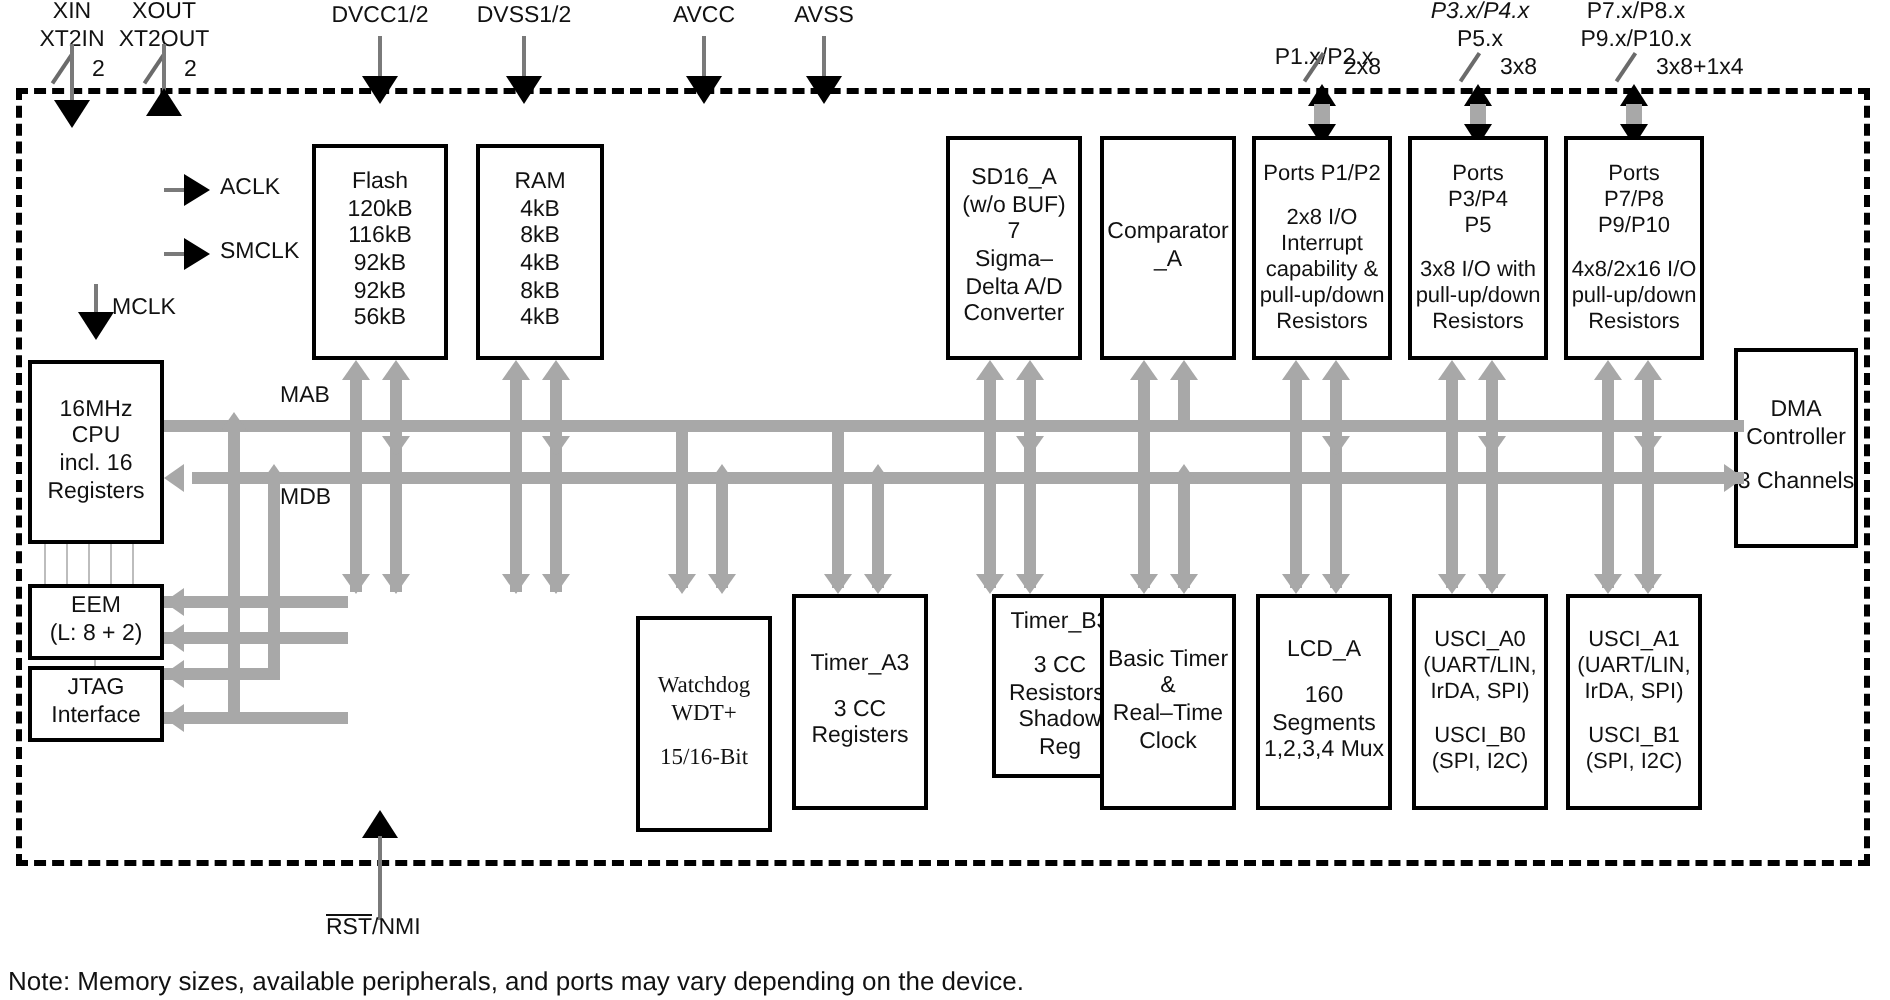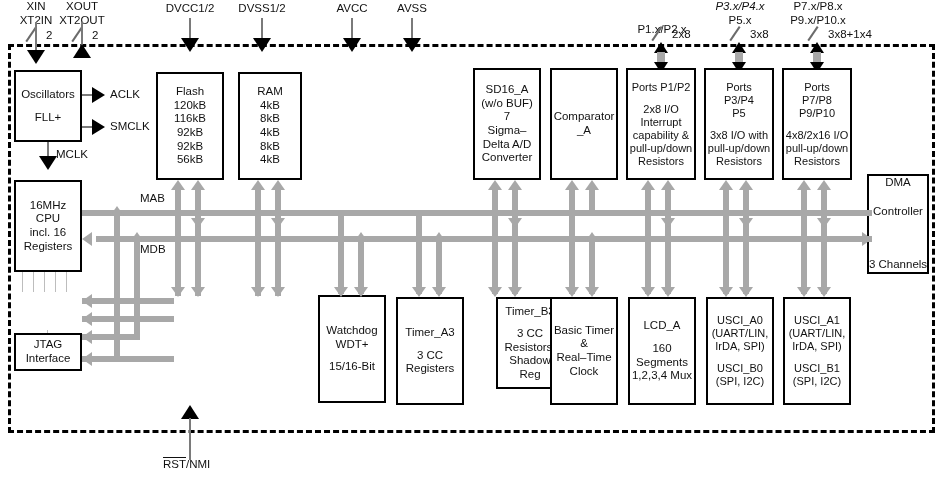--- a/index.html
+++ b/index.html
@@ -111,25 +111,20 @@
   <div class="tri-d-sm" style="left:654px;top:62px;"></div>
 
   <div class="tri-u-sm" style="left:732px;top:42px;"></div>
   <div class="gbar" style="left:735px;top:52px;width:8px;height:14px;"></div>
   <div class="tri-d-sm" style="left:732px;top:62px;"></div>
 
   <div class="tri-u-sm" style="left:810px;top:42px;"></div>
   <div class="gbar" style="left:813px;top:52px;width:8px;height:14px;"></div>
   <div class="tri-d-sm" style="left:810px;top:62px;"></div>
 
-  <div class="blk" style="left:14px;top:70px;width:68px;height:72px;">
-    <span class="ln">Oscillators</span>
-    <span class="gap"></span>
-    <span class="ln">FLL+</span>
-  </div>
 
   <div class="pin" style="left:82px;top:94px;width:12px;height:1.5px;"></div>
   <div class="tri-r" style="left:92px;top:87px;"></div>
   <div class="lab" style="left:110px;top:88px;">ACLK</div>
   <div class="pin" style="left:82px;top:126px;width:12px;height:1.5px;"></div>
   <div class="tri-r" style="left:92px;top:119px;"></div>
   <div class="lab" style="left:110px;top:120px;">SMCLK</div>
 
   <div class="pin" style="left:47px;top:142px;height:22px;"></div>
   <div class="tri-d" style="left:39px;top:156px;"></div>
@@ -141,20 +136,24 @@
     <span class="ln">incl. 16</span>
     <span class="ln">Registers</span>
   </div>
 
   <div class="hatch" style="left:22px;top:272px;height:20px;"></div>
   <div class="hatch" style="left:33px;top:272px;height:20px;"></div>
   <div class="hatch" style="left:44px;top:272px;height:20px;"></div>
   <div class="hatch" style="left:55px;top:272px;height:20px;"></div>
   <div class="hatch" style="left:66px;top:272px;height:20px;"></div>
 
+  <div class="blk" style="left:14px;top:292px;width:68px;height:38px;">
+    <span class="ln">EEM</span>
+    <span class="ln">(L: 8 + 2)</span>
+  </div>
 
   <div class="hatch" style="left:47px;top:330px;height:8px;"></div>
 
   <div class="blk" style="left:14px;top:333px;width:68px;height:38px;">
     <span class="ln">JTAG</span>
     <span class="ln">Interface</span>
   </div>
 
   <div class="blk" style="left:156px;top:72px;width:68px;height:108px;">
     <span class="ln">Flash</span>
@@ -211,30 +210,30 @@
   <div class="blk" style="left:782px;top:68px;width:70px;height:112px;font-size:11px;line-height:13px;">
     <span class="ln">Ports</span>
     <span class="ln">P7/P8</span>
     <span class="ln">P9/P10</span>
     <span class="gap"></span>
     <span class="ln">4x8/2x16 I/O</span>
     <span class="ln">pull-up/down</span>
     <span class="ln">Resistors</span>
   </div>
 
-  <div class="blk" style="left:867px;top:174px;width:62px;height:100px;justify-content:space-between;">
+  <div class="blk" style="left:867px;top:174px;width:62px;height:100px;">
     <span class="ln">DMA</span>
     <span class="ln">Controller</span>
     <span class="gap"></span>
     <span class="ln">3 Channels</span>
   </div>
 
 
 
-  <div class="blk" style="left:318px;top:295px;width:68px;height:108px;">
+  <div class="blk" style="left:318px;top:308px;width:68px;height:108px;font-family:Liberation Serif, serif;">
     <span class="ln">Watchdog</span>
     <span class="ln">WDT+</span>
     <span class="gap"></span>
     <span class="ln">15/16-Bit</span>
   </div>
 
   <div class="blk" style="left:396px;top:297px;width:68px;height:108px;">
     <span class="ln">Timer_A3</span>
     <span class="gap"></span>
     <span class="ln">3 CC</span>
@@ -394,14 +393,15 @@
 
   <div class="gbar" style="left:175px;top:288px;width:6px;height:8px;"></div>
   <div class="gbar" style="left:195px;top:288px;width:6px;height:8px;"></div>
   <div class="gbar" style="left:255px;top:288px;width:6px;height:8px;"></div>
   <div class="gbar" style="left:275px;top:288px;width:6px;height:8px;"></div>
 
   <div class="tri-u" style="left:181px;top:405px;"></div>
   <div class="pin" style="left:189px;top:418px;height:42px;"></div>
   <div class="lab" style="left:163px;top:458px;"><span class="ovl">RST</span><span>/NMI</span></div>
 
+  <div class="note" style="left:4px;top:483px;">Note: Memory sizes, available peripherals, and ports may vary depending on the device.</div>
 
 </div>
 
 </body></html>

